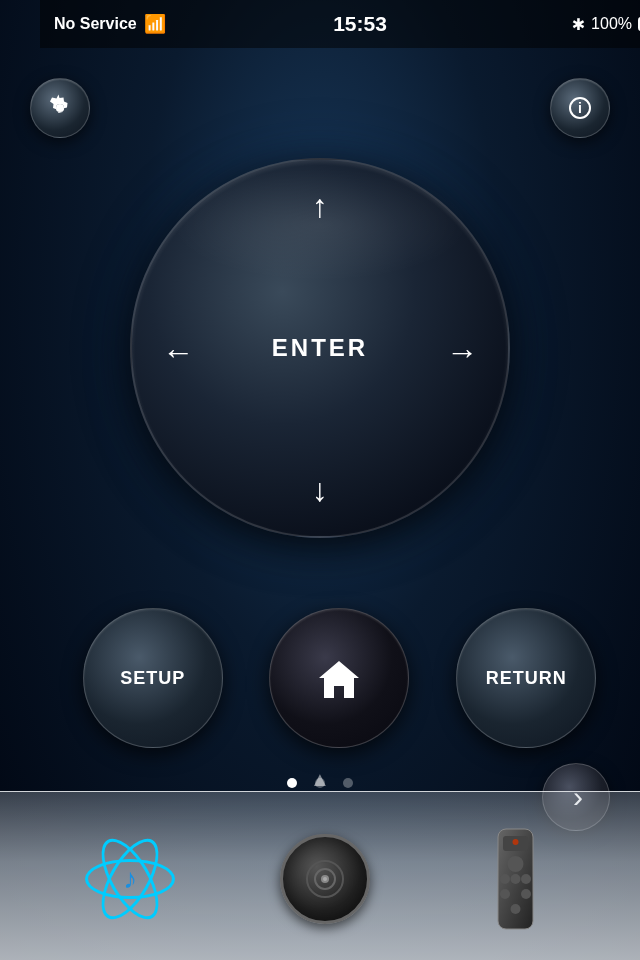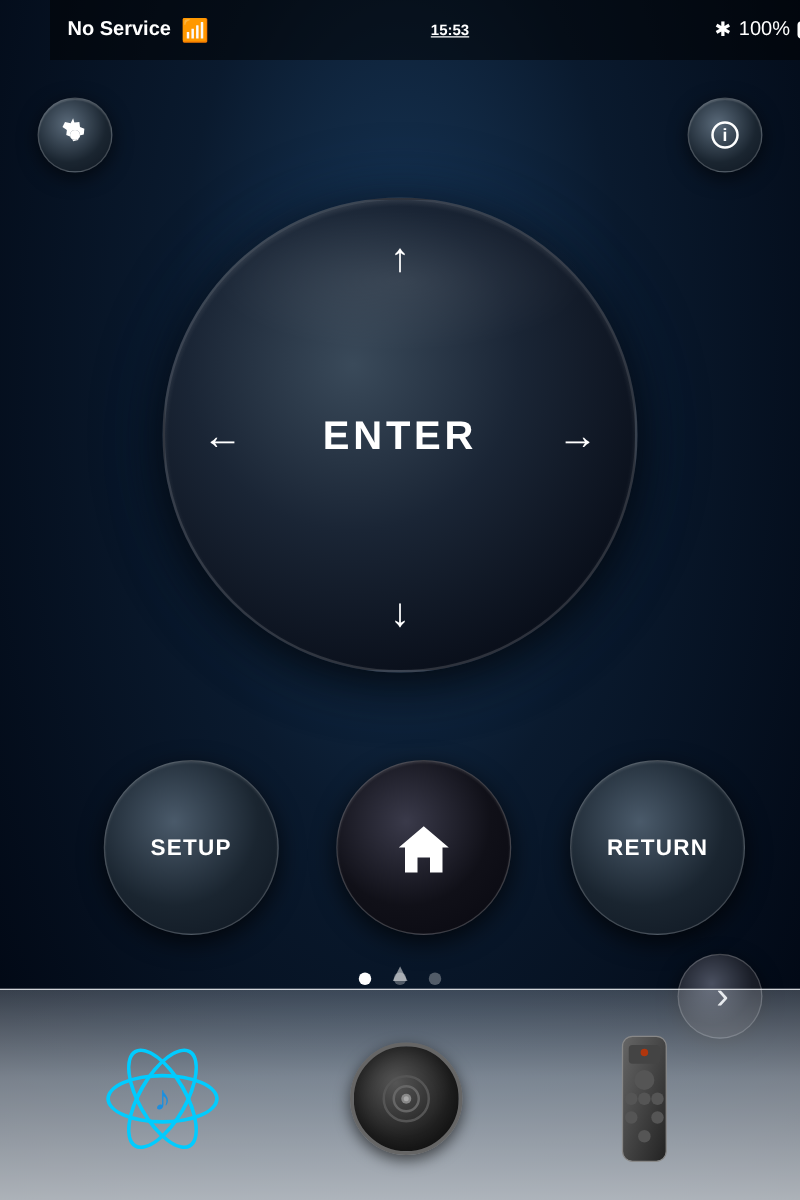--- a/index.html
+++ b/index.html
@@ -42,23 +42,22 @@
     .wifi-icon {
       color: white;
       font-size: 18px;
     }
 
     .status-center {
       position: absolute;
       left: 50%;
       transform: translateX(-50%);
       color: white;
-      font-size: 12px;
+      font-size: 21px;
       font-weight: 600;
-      text-decoration: underline;
     }
 
     .status-right {
       display: flex;
       align-items: center;
       gap: 6px;
     }
 
     .bluetooth-icon {
       color: white;
@@ -165,21 +164,21 @@
       top: 8px;
       left: 10%;
       width: 80%;
       height: 30%;
       background: radial-gradient(ellipse, rgba(255,255,255,0.08) 0%, transparent 70%);
       border-radius: 50%;
     }
 
     .dpad-enter {
       color: white;
-      font-size: 32px;
+      font-size: 24px;
       font-weight: 600;
       letter-spacing: 3px;
       text-align: center;
       position: relative;
       z-index: 2;
     }
 
     
     .arrow-up {
       position: absolute;

